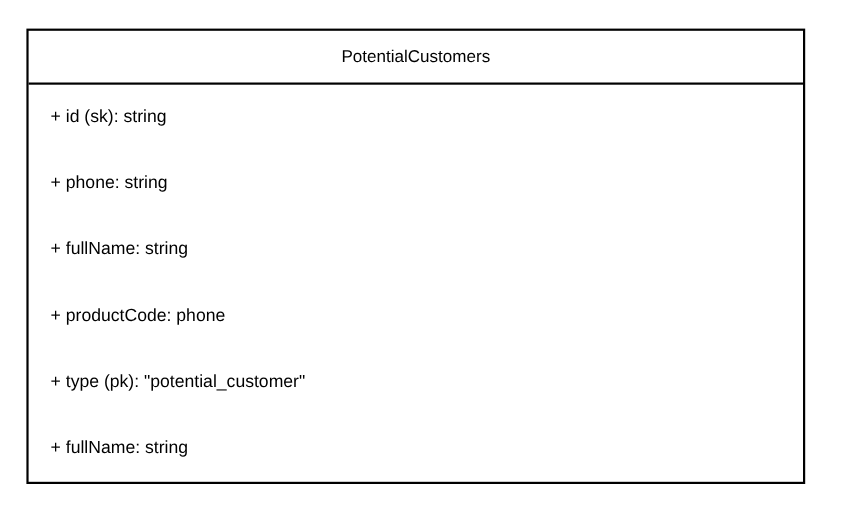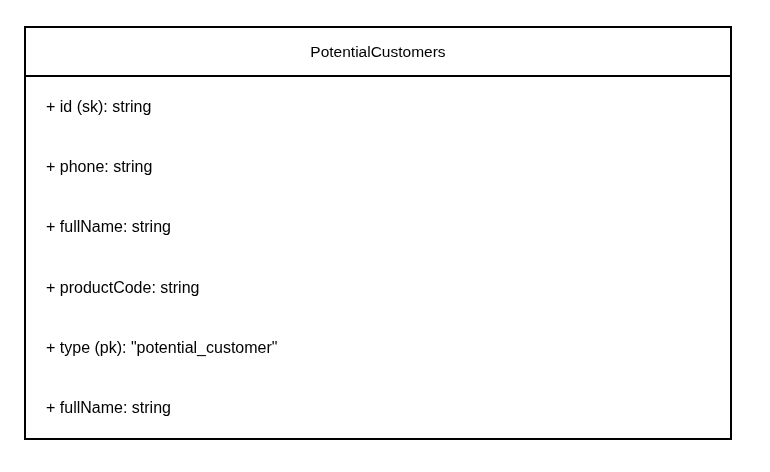--- a/index.html
+++ b/index.html
@@ -55,17 +55,17 @@
 <body>
 
 <div class="entity">
   <div class="entity-header">
     <span>PotentialCustomers</span>
   </div>
   <div class="entity-fields">
     <div class="entity-field-row">+ id (sk): string</div>
     <div class="entity-field-row">+ phone: string</div>
     <div class="entity-field-row">+ fullName: string</div>
-    <div class="entity-field-row">+ productCode: string</div>
+    <div class="entity-field-row">+ productCode: phone</div>
     <div class="entity-field-row">+ type (pk): "potential_customer"</div>
     <div class="entity-field-row">+ fullName: string</div>
   </div>
 </div>
 
 </body></html>

